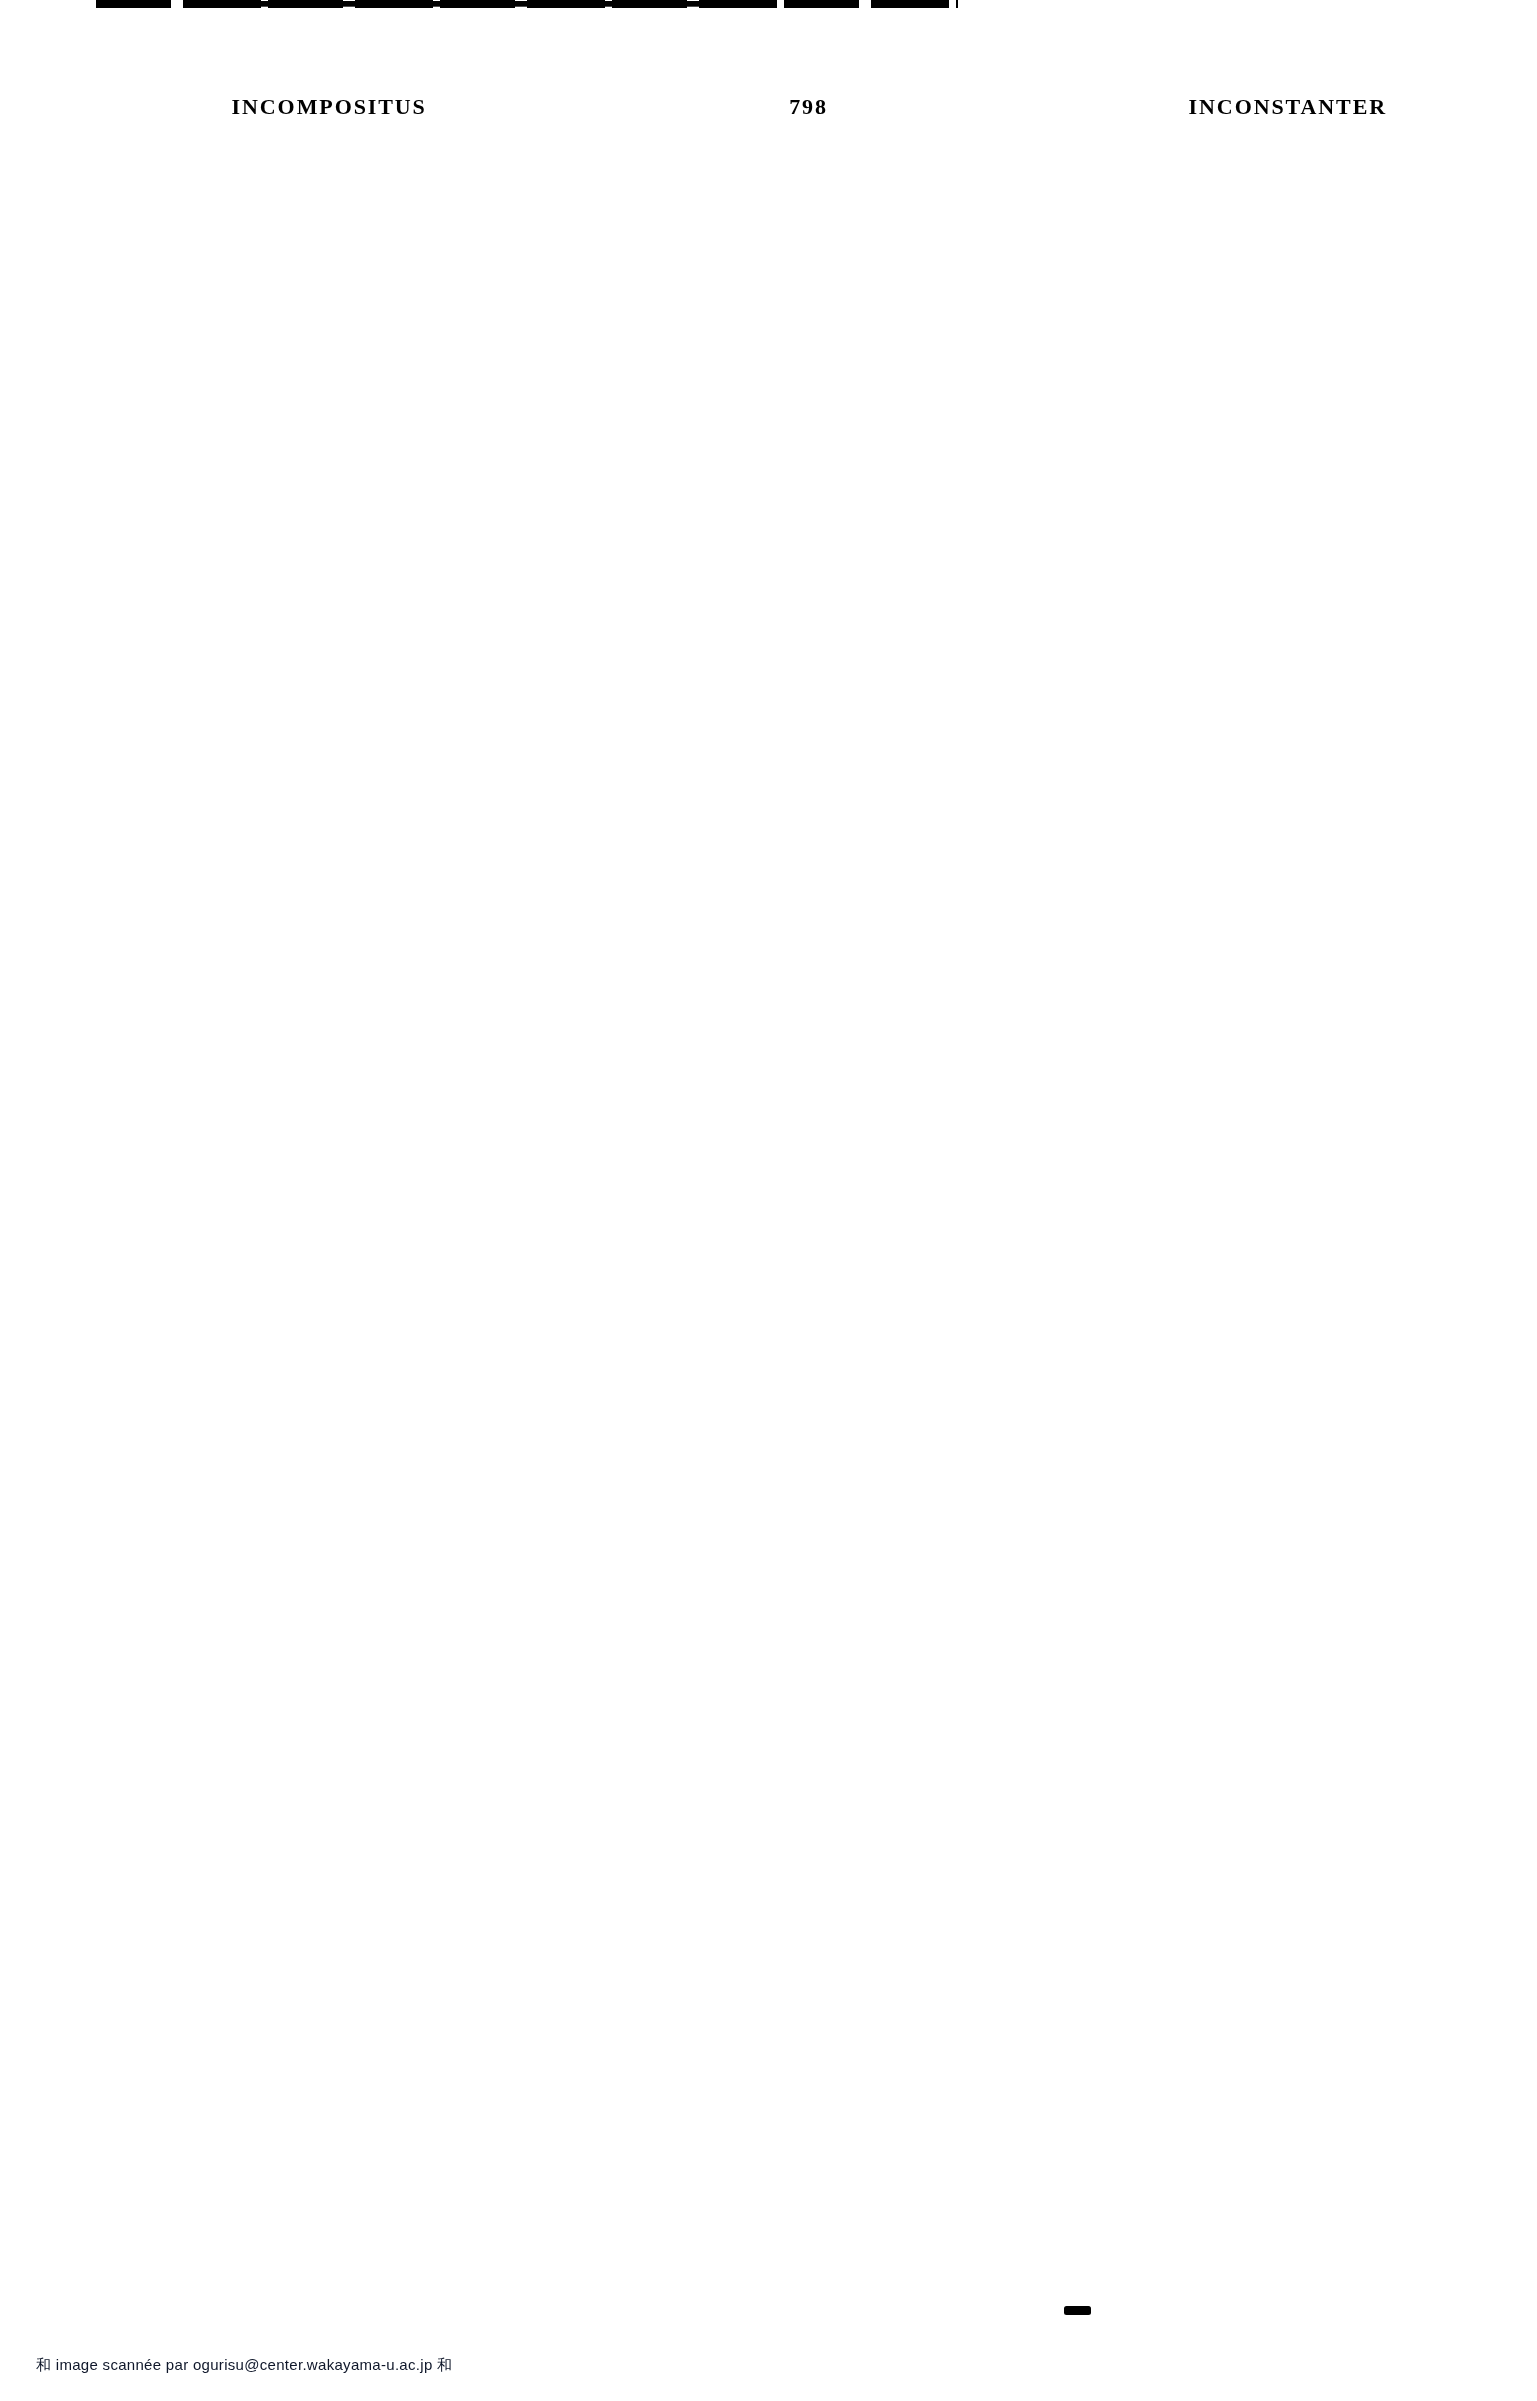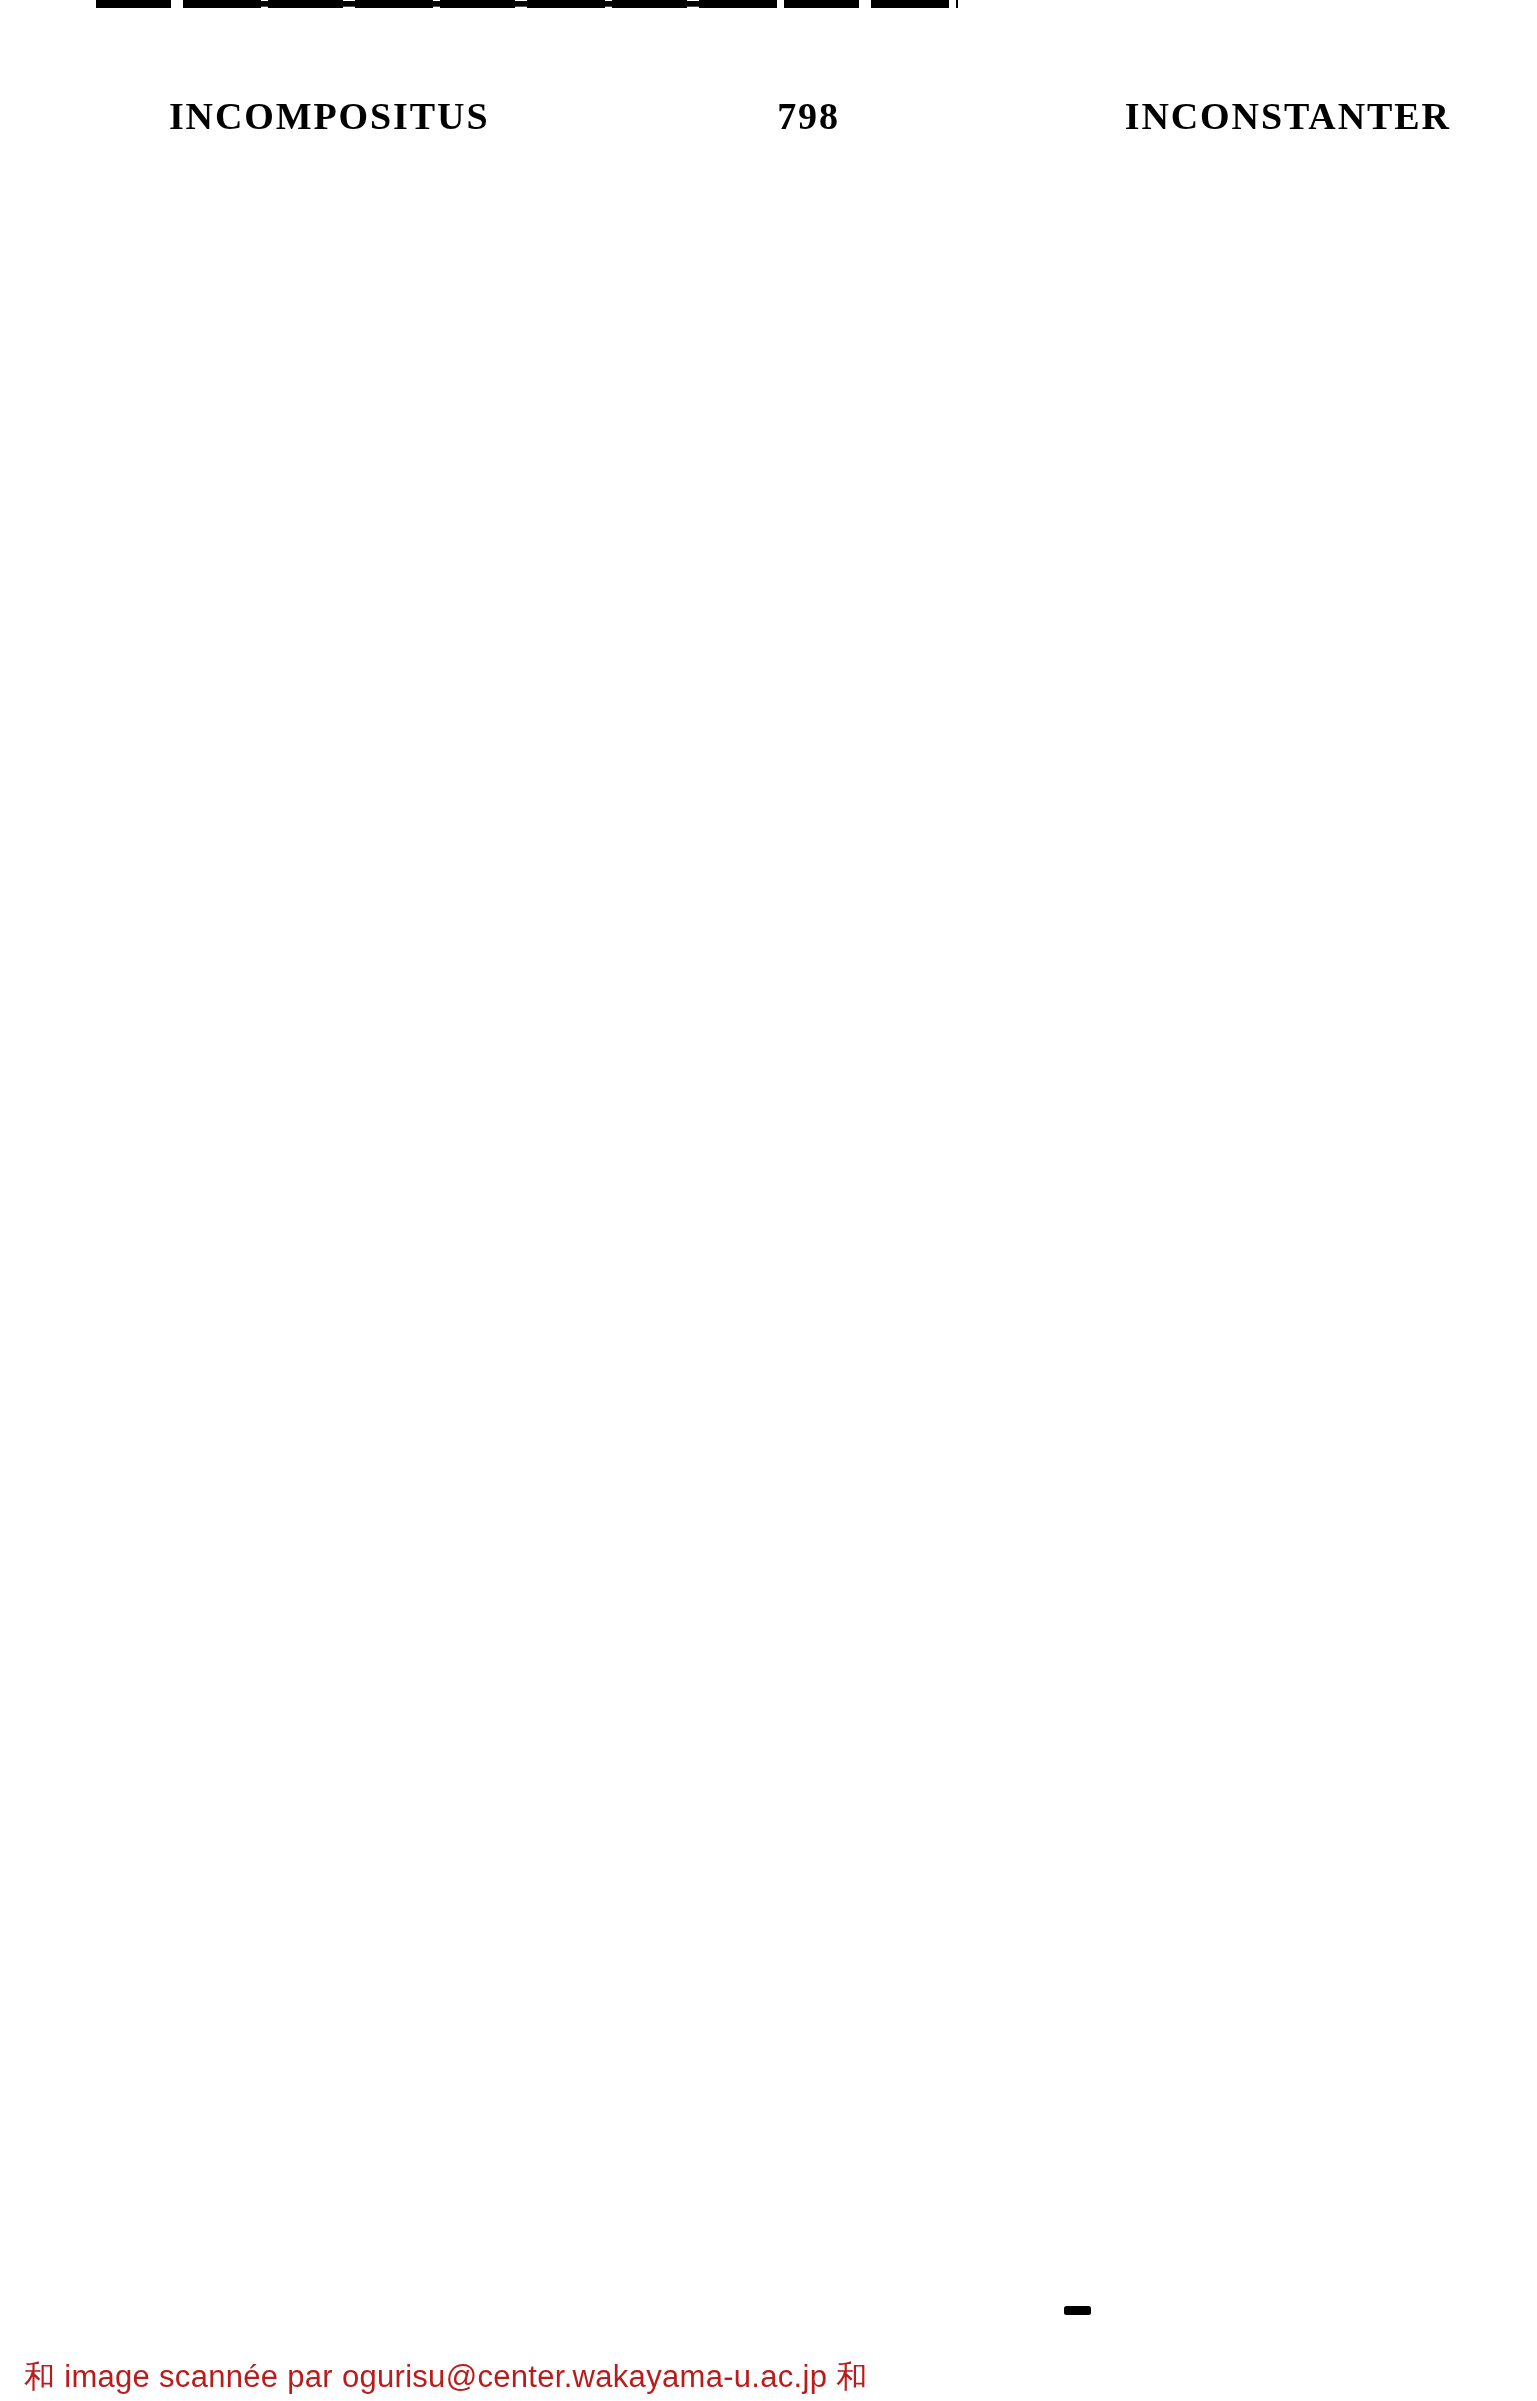--- a/index.html
+++ b/index.html
@@ -18,33 +18,33 @@
     background-repeat:no-repeat;
     background-position:0 0, 114px 1.3px;
   }
   .scan-artifact-dot {
     position:absolute; left:1064px; top:2306px; width:27px; height:9px;
     background:#000; border-radius:2.5px;
   }
   .running-header {
     position:absolute; top:94px; left:101px; width:1415px;
     display:flex;
-    font-weight:bold; font-size:38px; letter-spacing:1.9px;
+    font-weight:bold; font-size:22px; letter-spacing:1.9px;
   }
   .running-header .cell { width:463px; text-align:center; }
   .running-header .cell + .cell { margin-left:23px;text-align:center; }
   .page-body {
     position:absolute; top:145px; left:101px; width:1415px;
     display:flex; gap:23px;
   }
   .col { width:463px; }
   .scan-footer {
-    position:absolute; left:24px; top:2356px;
+    position:absolute; left:36px; top:2356px;
     font-family:"Liberation Sans","DejaVu Sans",sans-serif;
-    font-size:31px; color:#b91c1c; letter-spacing:0.3px;
+    font-size:15px; color:#0f172a; letter-spacing:0.3px;
   }
 </style>
 </head>
 <body>
 
 <div class="scan-artifact-top"></div>
 
 <div class="running-header">
   <span class="cell">INCOMPOSITUS</span>
   <span class="cell">798</span>

